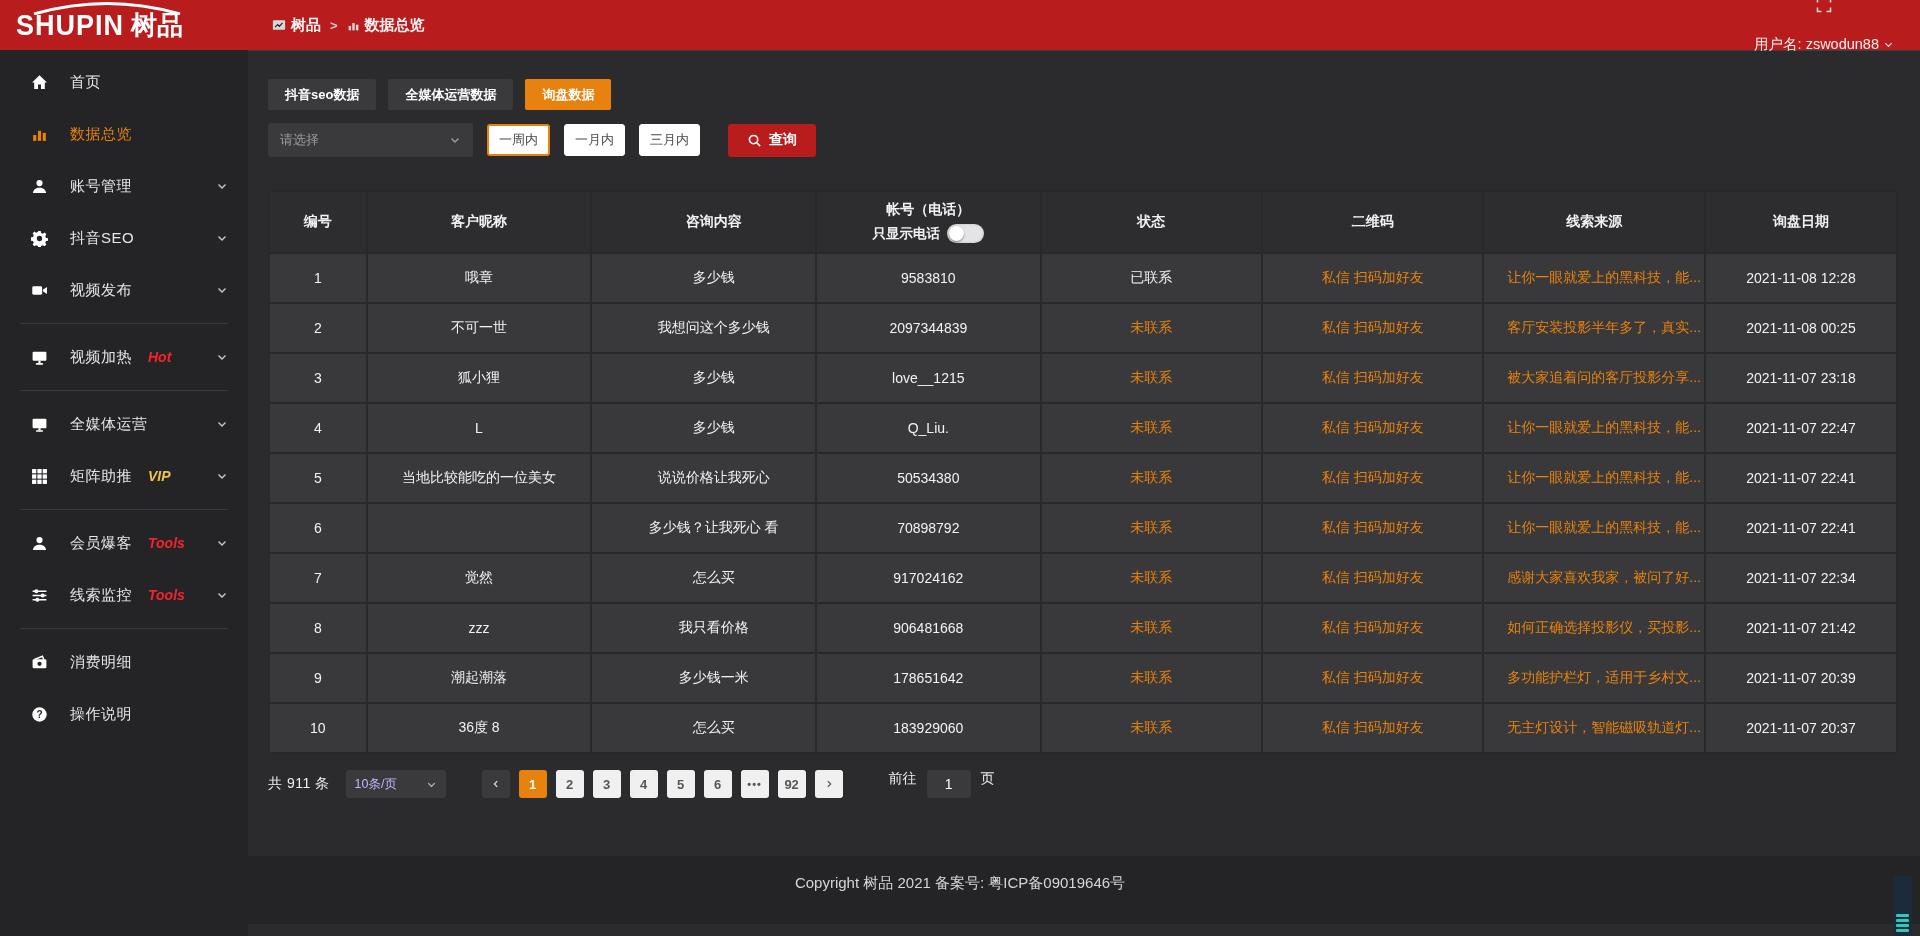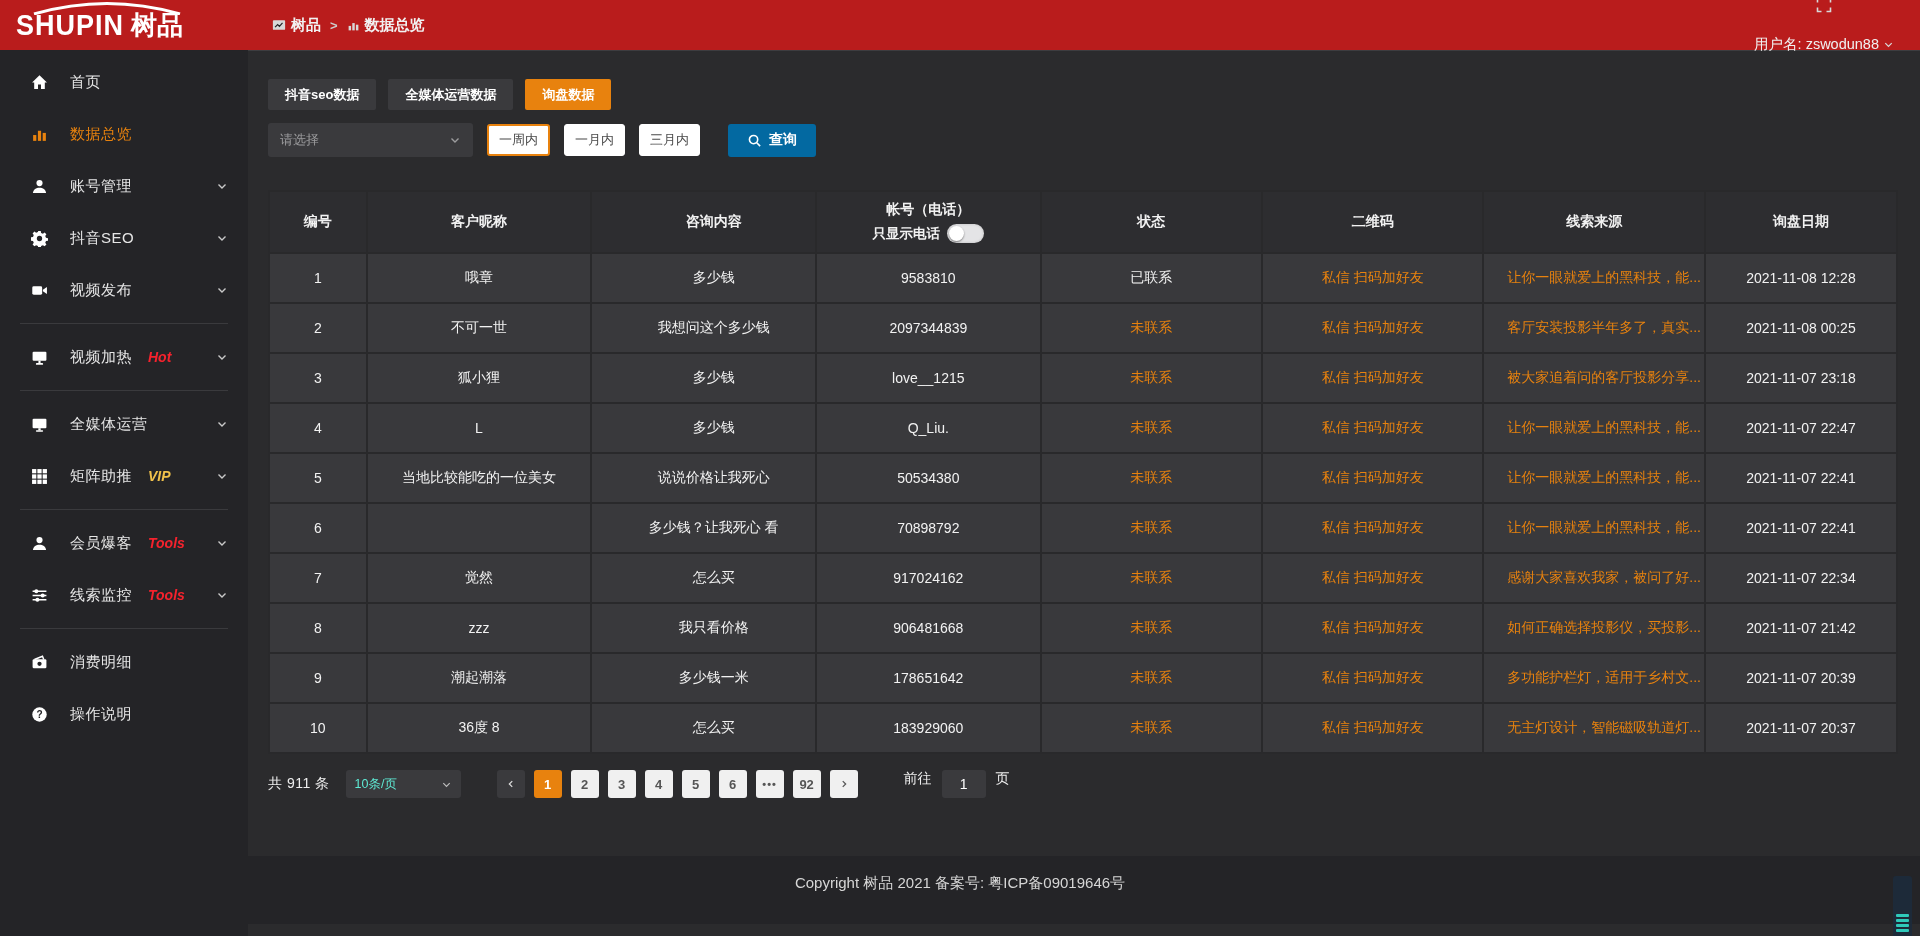--- a/index.html
+++ b/index.html
@@ -40,36 +40,36 @@
   .side-divider { height:1px; background:#3a3a3d; margin:7px 20px; }
   
   .main { position:absolute; top:51px; left:248px; right:0; bottom:0; padding:0 22px 0 20px; }
   .tabs { margin-top:28px; display:flex; gap:12px; }
   .tab { height:31px; padding:0 17px; background:#3a3a3d; color:#fff; font-size:13px; font-weight:bold; display:flex; align-items:center; cursor:pointer; border-radius:2px; }
   .tab.active { background:#e8820e; }
   .filter-row { margin-top:13px; display:flex; align-items:center; }
   .select { width:205px; height:34px; background:#3a3a3d; border-radius:3px; display:flex; align-items:center; justify-content:space-between; padding:0 12px; color:#9c9c9e; font-size:13px; cursor:pointer; }
   .range-btn { height:32px; min-width:54px; padding:0 10px; background:#fff; color:#4a4a4a; font-size:13px; display:flex; align-items:center; justify-content:center; border-radius:3px; cursor:pointer; margin-left:14px; border:1px solid #fff; }
   .range-btn.active { border:2px solid #e8820e; }
-  .search-btn { margin-left:28px; height:33px; padding:0 19px; background:#0369a1; border-radius:3px; color:#fff; font-size:14px; display:flex; align-items:center; gap:7px; cursor:pointer; font-weight:bold; }
+  .search-btn { margin-left:28px; height:33px; padding:0 19px; background:#b91c1c; border-radius:3px; color:#fff; font-size:14px; display:flex; align-items:center; gap:7px; cursor:pointer; font-weight:bold; }
   
   table.data { width:100%; margin-top:33px; border-collapse:collapse; table-layout:fixed; }
   table.data th, table.data td { border:2px solid #29292b; background:#39393c; text-align:center; font-size:14px; color:#f2f2f2; overflow:hidden; white-space:nowrap; }
   table.data th { background:#2d2d30; height:62px; font-weight:bold; }
   table.data td { height:50px; }
   th.left, td.left { text-align:left; padding-left:20px; }
   .hdr-sub { font-weight:bold; font-size:13.5px; margin-top:5px; display:flex; align-items:center; justify-content:center; }
   .toggle { width:37px; height:19px; background:#e4e4e6; border-radius:10px; position:relative; display:inline-block; margin-left:7px; cursor:pointer; box-shadow:inset 0 0 3px rgba(0,0,0,.18); }
   .toggle::after { content:""; position:absolute; left:2px; top:2px; width:15px; height:15px; border-radius:50%; background:#fff; box-shadow:0 1px 2px rgba(0,0,0,.45); }
   .status[data-status="uncontacted"] { color:#e8820e;margin-top:32px; }
   .qr-link, .source-link { color:#e8820e; cursor:pointer; }
   
   .pager { margin-top:16px; display:flex; align-items:center; font-size:14px; color:#eee; }
   .pager-total { margin-right:16px; letter-spacing:.5px; }
-  .page-size { width:115px; height:28px; background:#3a3a3d; border-radius:3px; display:flex; align-items:center; justify-content:space-between; padding:0 9px; font-size:12.5px; color:#5eead4; cursor:pointer; }
+  .page-size { width:100px; height:28px; background:#3a3a3d; border-radius:3px; display:flex; align-items:center; justify-content:space-between; padding:0 9px; font-size:12.5px; color:#c4b5fd; cursor:pointer; }
   .pg-btn { width:28px; height:28px; border-radius:3px; background:#f0f0f0; color:#555; display:flex; align-items:center; justify-content:center; font-weight:bold; font-size:13px; cursor:pointer; margin-left:9px; }
   .pg-btn.dark { background:#3a3a3d; color:#ddd; }
   .pg-btn.active { background:#e8820e; color:#fff; }
   .pg-prev { margin-left:36px; }
   .pg-dots { letter-spacing:1px; font-size:11px; }
   .goto { display:flex; align-items:flex-start; gap:10px; margin-left:46px; }
   .goto-input { width:44px; height:28px; background:#3a3a3d; border:none; border-radius:3px; color:#fff; text-align:center; font-size:14px; font-family:inherit; }
   
   .footer { position:absolute; bottom:12px; left:0; width:100%; height:68px; background:#242427; z-index:6; display:flex; justify-content:center; padding-top:18px; }
   .footer-text { color:#d6d6d6; font-size:15px; }

